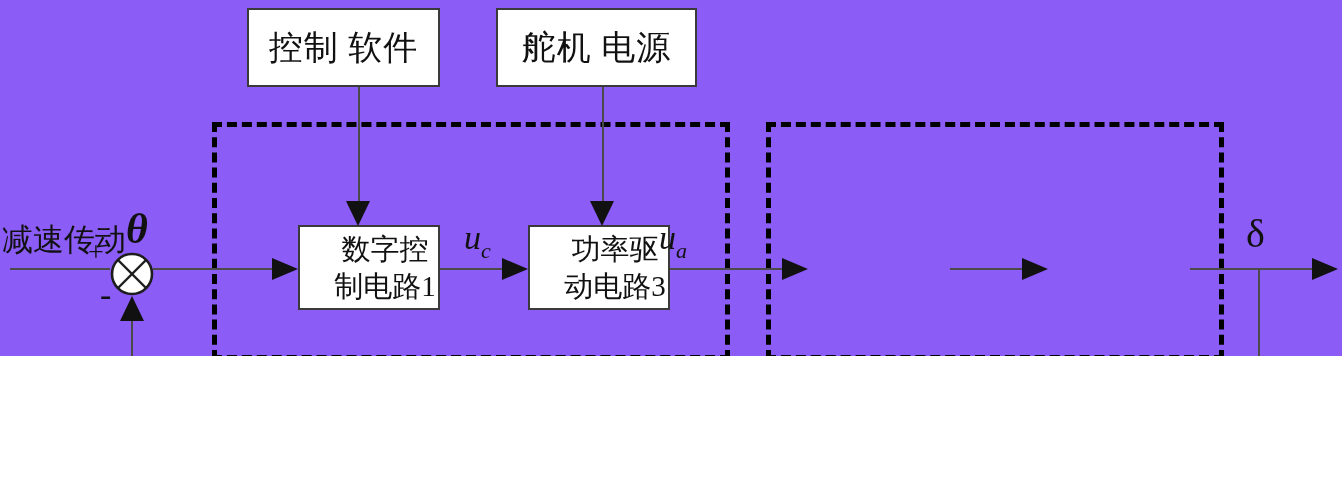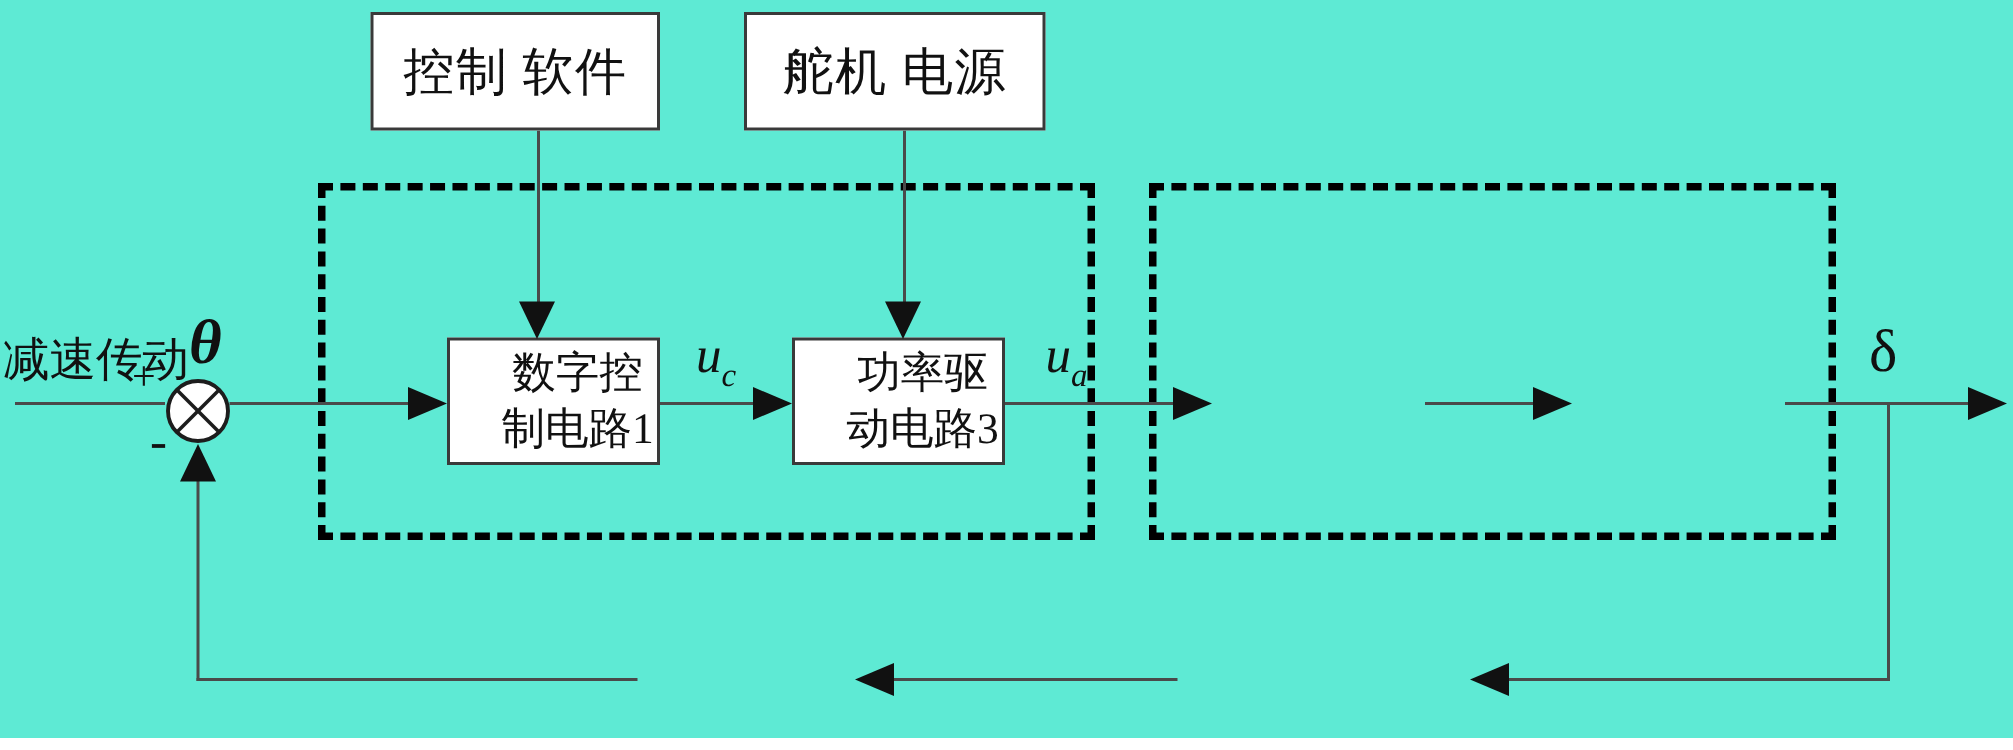--- a/index.html
+++ b/index.html
@@ -1,17 +1,17 @@
 <!DOCTYPE html>
 <html><head>
 <meta charset="utf-8">
 <style>
   html,body{margin:0;padding:0;background:#fff;}
   #canvas{
-    position:relative;width:1342px;height:492px;background:#5eead4;
+    position:relative;width:1342px;height:356px;background:#8b5cf6;
     font-family:"Liberation Serif","DejaVu Serif",serif;color:#111;
     overflow:hidden;
   }
   .box{
     position:absolute;box-sizing:border-box;border:2px solid #3a3a3a;background:#fff;
     display:flex;align-items:center;justify-content:center;text-align:center;
     white-space:pre-line;z-index:3;
   }
   .topbox{font-size:34px;letter-spacing:1px;}
   .midbox{font-size:29px;line-height:37px;padding-left:32px;}
@@ -85,18 +85,18 @@
   <div class="v-line" style="left:131px;top:320px;height:134px;"></div>
   <div class="arr arr-u" style="left:120px;top:296px;"></div>
 
   <div class="lbl cmd" style="left:2px;top:219px;">减速传动</div>
   <div class="lbl theta" style="left:126px;top:208px;">θ</div>
   <div class="lbl sign" style="left:88px;top:238px;">+</div>
   <div class="lbl sign" style="left:100px;top:278px;font-size:34px;">-</div>
 
   <div class="lbl" style="left:464px;top:219px;"><span class="sig">u</span><span class="sub">c</span></div>
 
-  <div class="lbl" style="left:697px;top:219px;"><span class="sig">u</span><span class="sub">a</span></div>
+  <div class="lbl" style="left:659px;top:219px;"><span class="sig">u</span><span class="sub">a</span></div>
 
 
   <div class="lbl delta" style="left:1246px;top:214px;">δ</div>
 
 </div>
 
 </body></html>

